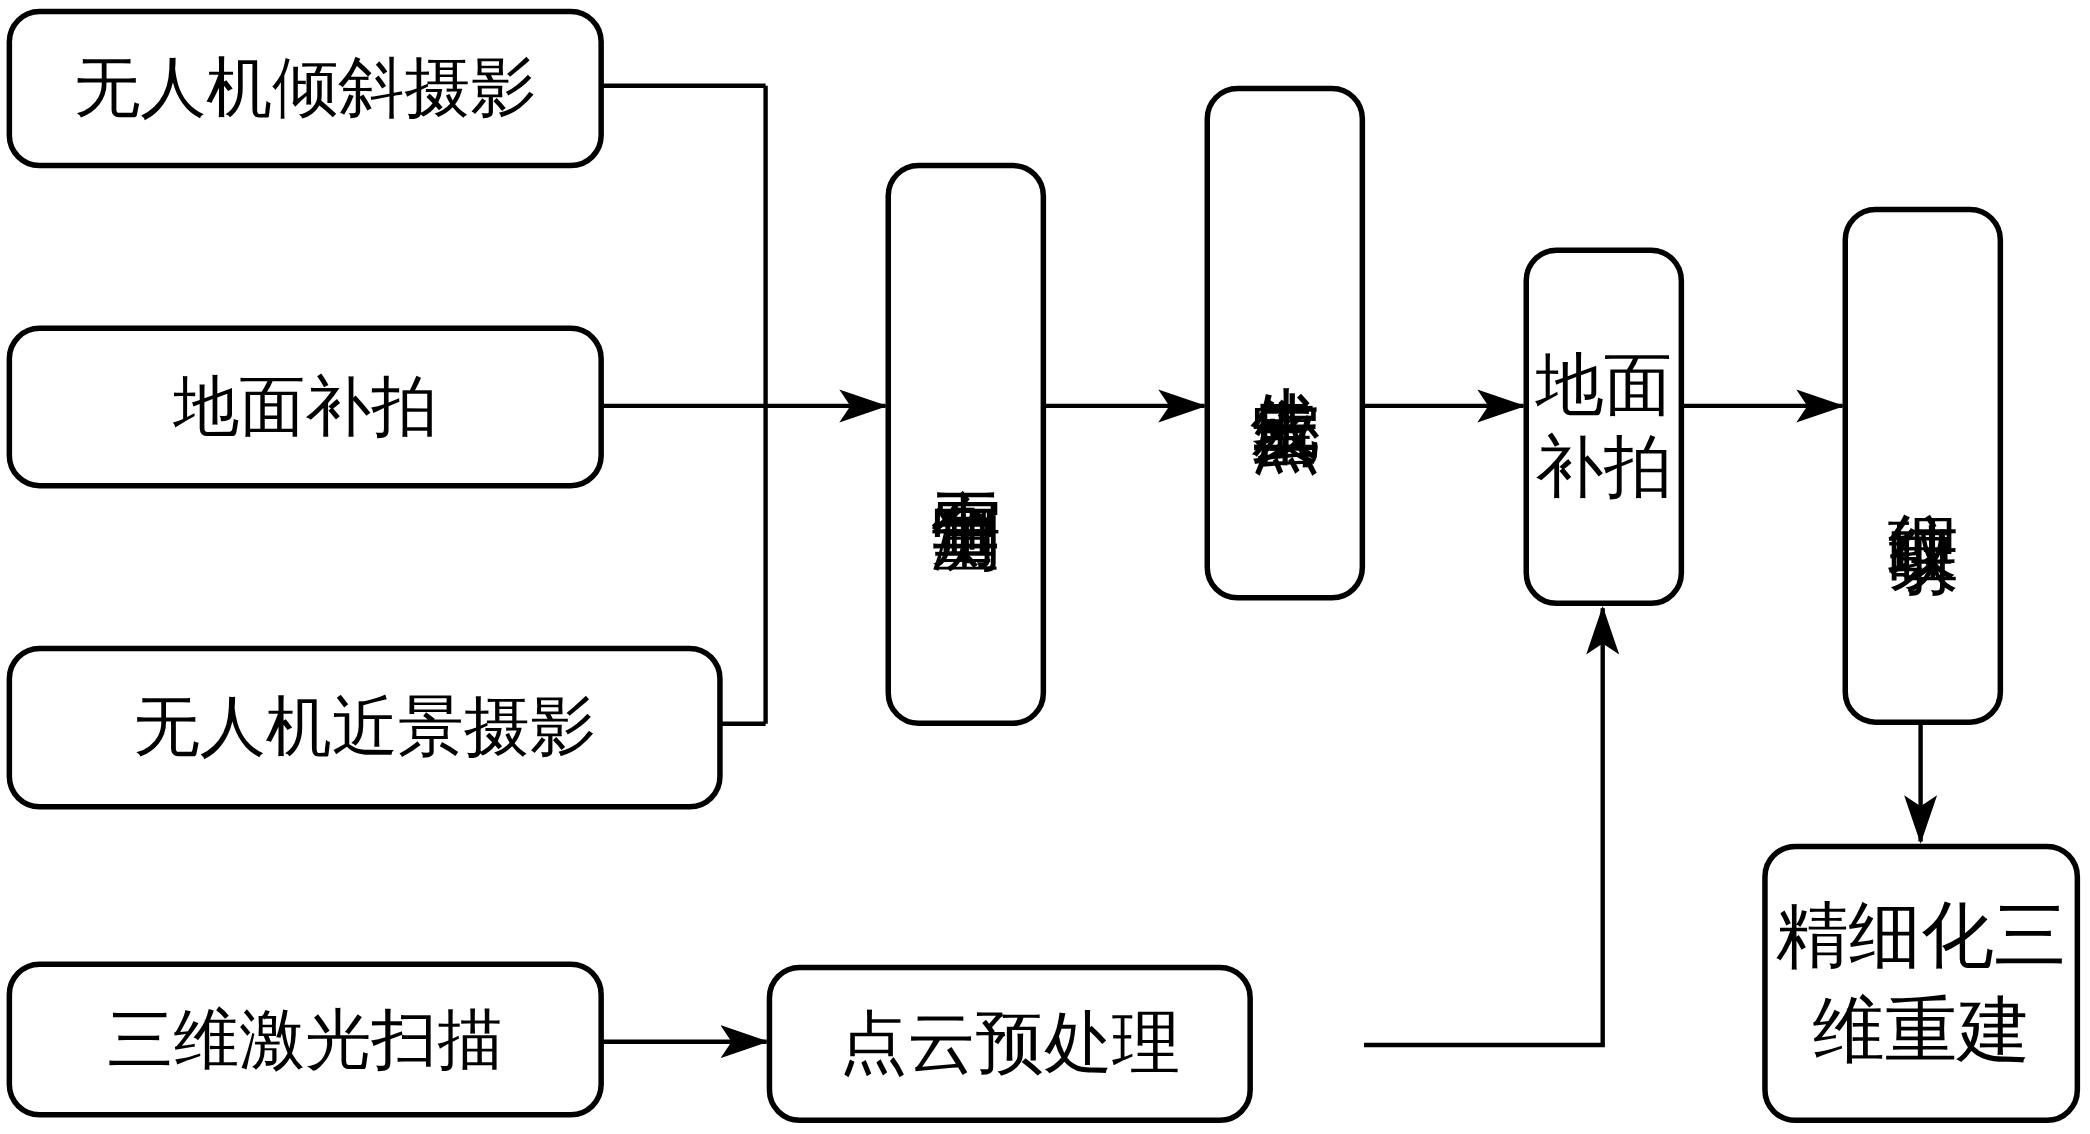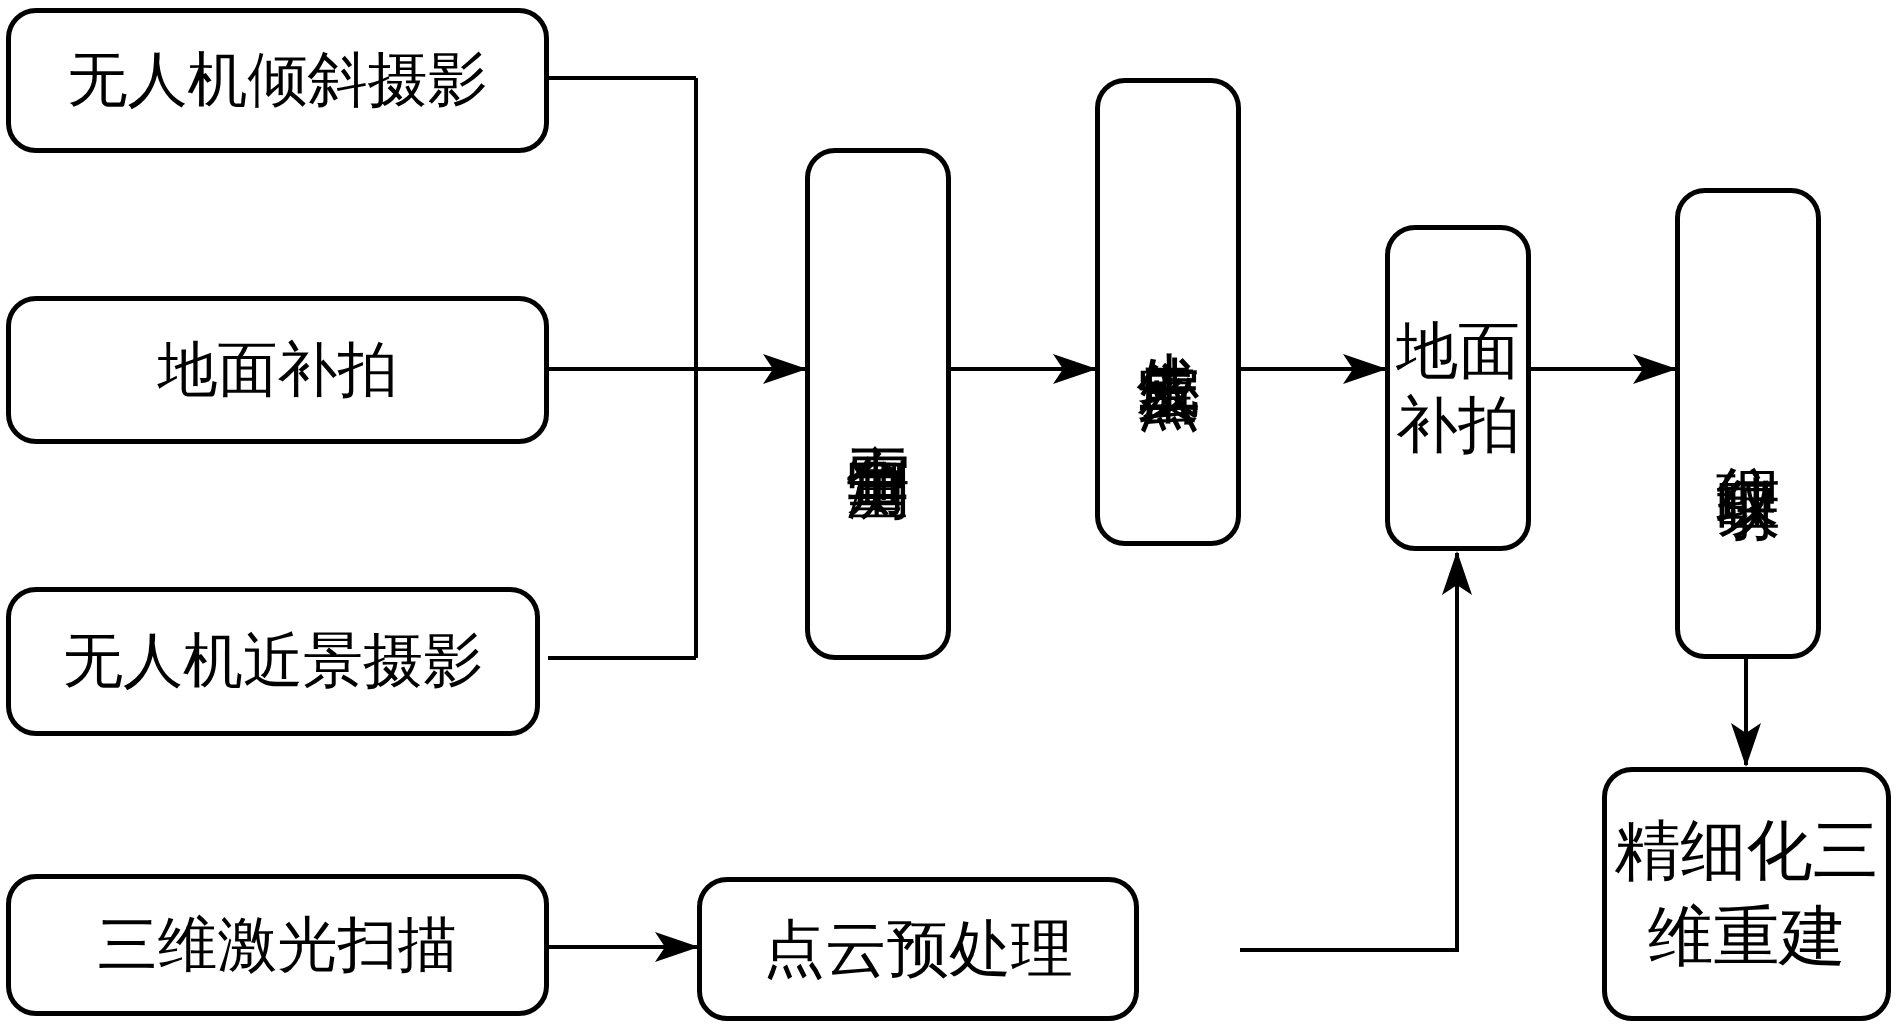--- a/index.html
+++ b/index.html
@@ -37,21 +37,21 @@
     line-height: 1.18;
   }
   .vert {
     writing-mode: vertical-rl;
     text-orientation: upright;
     letter-spacing: 4px;
   }
   
   #n-uav-oblique        { left:   6px; top:   8px; width: 543px; height: 145px; font-size: 60px; }
   #n-ground-supplement  { left:   6px; top: 296px; width: 543px; height: 148px; font-size: 60px; }
-  #n-uav-close-range    { left:   6px; top: 587px; width: 534px; height: 149px; font-size: 60px; }
+  #n-uav-close-range    { left:   6px; top: 587px; width: 651px; height: 149px; font-size: 60px; }
   #n-laser-scan         { left:   6px; top: 874px; width: 543px; height: 142px; font-size: 60px; }
   
   #n-aerial-triangulation { left:  805px; top: 148px; width: 146px; height: 512px; font-size: 64px; }
   #n-dense-point-cloud    { left: 1095px; top:  78px; width: 146px; height: 468px; font-size: 64px; }
   #n-point-cloud-fusion   { left: 1385px; top: 225px; width: 146px; height: 326px; font-size: 62px; line-height: 1.2; }
   #n-texture-mapping      { left: 1675px; top: 188px; width: 146px; height: 471px; font-size: 64px; }
   
   #n-refined-reconstruction { left: 1602px; top: 767px; width: 289px; height: 254px; font-size: 66px; line-height: 1.3; border-radius: 30px; }
   #n-point-cloud-preprocess { left:  697px; top: 877px; width: 442px; height: 144px; font-size: 62px; }
 </style>

